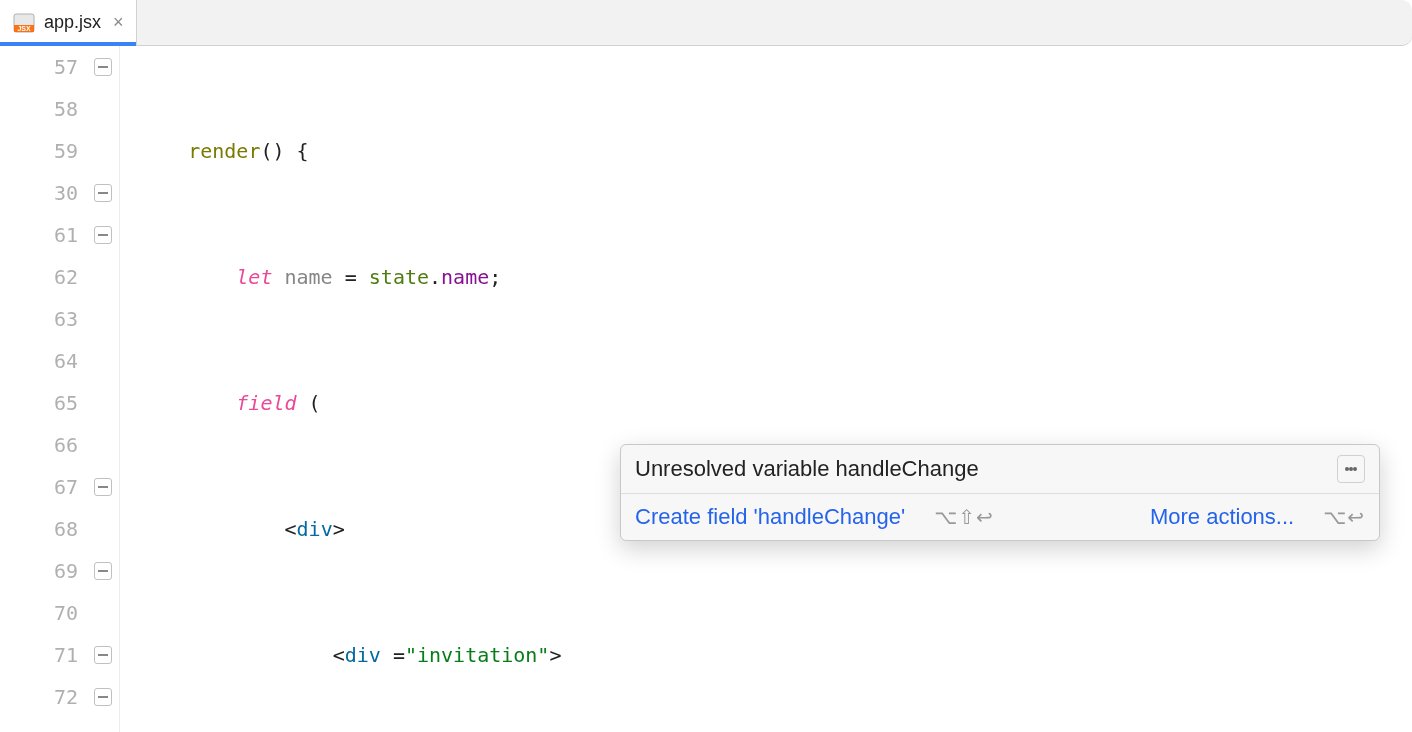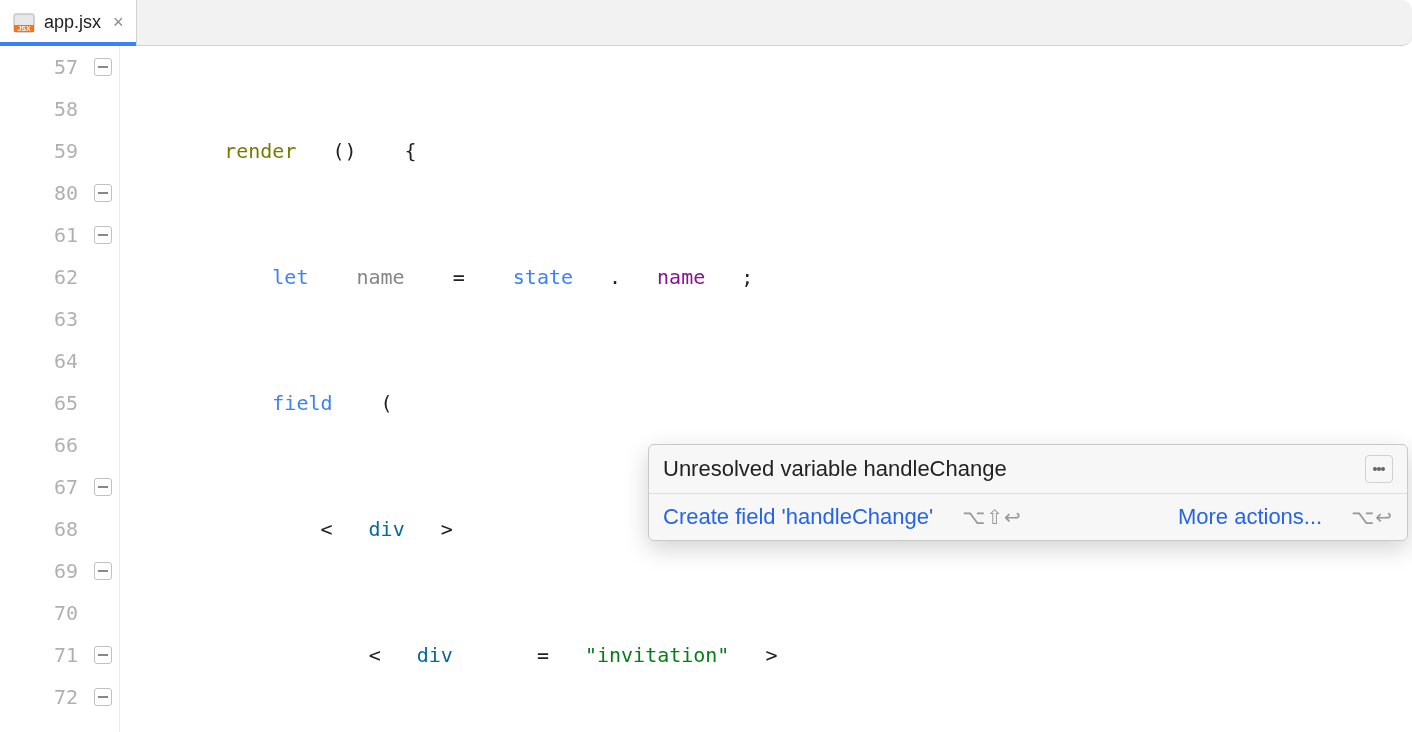--- a/index.html
+++ b/index.html
@@ -74,33 +74,33 @@
   height: 2px;
   background: #888;
 }
 .code {
   padding-left: 20px;
   font-size: 20px;
   line-height: 42px;
   white-space: pre;
   position: relative;
 }
-.line { height: 42px; display: flex; align-items: center; position: relative; gap: 36px; }
-.tok-kw { color: #3b82f6; }
+.line { height: 42px; display: flex; align-items: center; position: relative; }
+.tok-kw { color: #ec4899; font-style: italic; }
 .tok-ident { color: #7a7a00; }
 .tok-var { color: #868686; }
 .tok-prop { color: #871094; }
 .tok-tag { color: #0369a1; }
 .tok-attr { color: #174ad4; }
 .tok-str { color: #067d17; }
 .tok-punc { color: #222; }
-.tok-text { color: #3b82f6; }
+.tok-text { color: #4d7c0f; }
 .popup {
   position: absolute;
-  left: 648px;
+  left: 620px;
   top: 444px;
   width: 760px;
   background: #f7f7f7;
   border: 1px solid #c8c8c8;
   border-radius: 6px;
   box-shadow: 0 8px 24px rgba(0,0,0,0.18);
   font-family: -apple-system, "Segoe UI", sans-serif;
 }
 .popup-header {
   display: flex;
@@ -145,21 +145,21 @@
     <span class="tab-label">app.jsx</span>
     <span class="tab-close">×</span>
   </div>
 </div>
 
 <div class="editor">
   <div class="gutter" id="gutter">
       <div>57</div>
       <div>58</div>
       <div>59</div>
-      <div>80</div>
+      <div>30</div>
       <div>61</div>
       <div>62</div>
       <div>63</div>
       <div>64</div>
       <div>65</div>
       <div>66</div>
       <div>67</div>
       <div>68</div>
       <div>69</div>
       <div>70</div>

